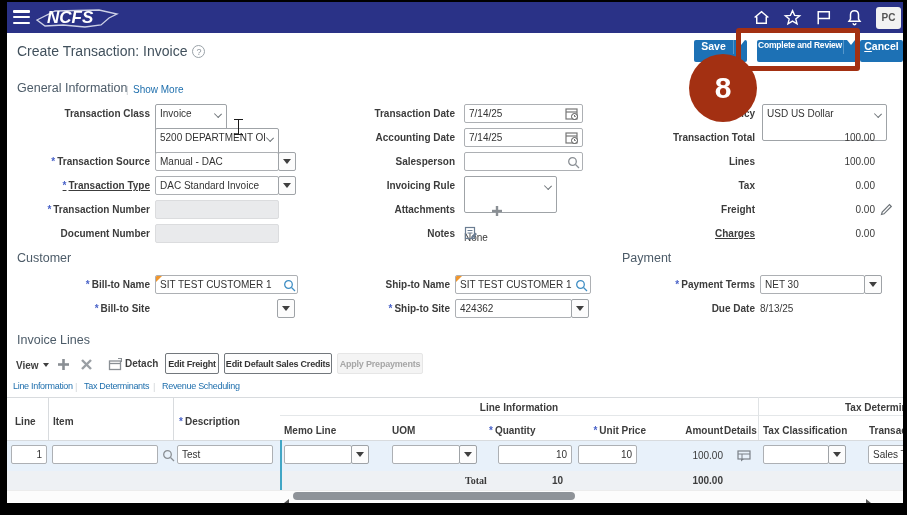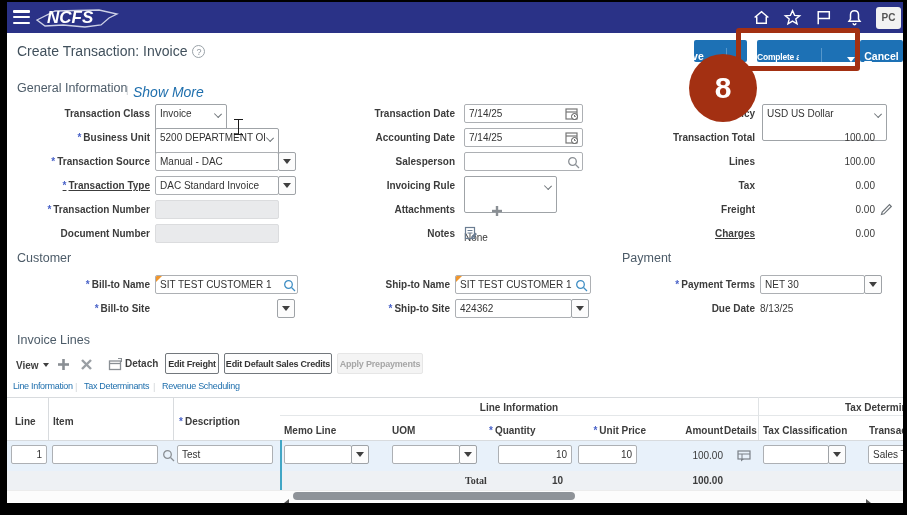--- a/index.html
+++ b/index.html
@@ -8,29 +8,29 @@
 .topbar { position:absolute; left:0; top:0; width:896px; height:31px; background:#2a3287; }
 .burger { position:absolute; left:6px; top:8px; width:17px; height:14px; display:flex; flex-direction:column; justify-content:space-between; cursor:pointer; }
 .burger span { display:block; height:2.5px; background:#fff; border-radius:1px; }
 .logo { position:absolute; left:26px; top:1px; }
 .ticons { position:absolute; right:2px; top:0; height:31px; display:flex; align-items:center; gap:12px; }
 .ticon svg { display:block; }
 .avatar { width:25px; height:22px; background:#f2f2f2; border-radius:3px; color:#555; font-size:10px; font-weight:bold; display:flex; align-items:center; justify-content:center; }
 .titlerow { position:absolute; left:0; top:31px; width:896px; height:38px; background:#fff; }
 .pgtitle { position:absolute; left:10px; top:10px; font-size:14px; color:#41505c; }
 .help { display:inline-block; width:13px; height:13px; border:1px solid #9aa2a8; border-radius:50%; color:#8d959c; font-size:9px; text-align:center; line-height:12px; vertical-align:1px; margin-left:5px; }
-.btn { position:absolute; height:22px; background:#1d71b5; color:#fff; font-size:10.5px; font-weight:bold; display:flex; align-items:flex-end; justify-content:center; border-radius:2px; cursor:pointer;gap:22px; }
+.btn { position:absolute; height:22px; background:#1d71b5; color:#fff; font-size:10.5px; font-weight:bold; display:flex; align-items:flex-start; justify-content:center; border-radius:2px; cursor:pointer; }
 .btn .splitdiv { width:1px; height:14px; background:#5697cb; flex:none; }
 .btn .arrowpart { width:13px; flex:none; display:flex; align-items:center; justify-content:center; }
 .tri-dn { width:0; height:0; border-left:4px solid transparent; border-right:4px solid transparent; border-top:5px solid #fff; }
 .tri-dn.dark { border-top-color:#3f3f3f; }
 .hl-rect { position:absolute; left:729px; top:26px; width:124px; height:43px; border:5px solid #a33012; border-radius:3px; z-index:40; }
 .hl-circle { position:absolute; left:682px; top:52px; width:68px; height:68px; border-radius:50%; background:#a33012; z-index:41; display:flex; align-items:center; justify-content:center; color:#fff; font-size:30px; font-weight:bold; }
 .secheading { position:absolute; font-size:12.5px; color:#4c5b68; }
-.showmore { position:absolute; font-size:14px; color:#1f6fad; cursor:pointer;font-style:italic; }
+.showmore { position:absolute; font-size:10px; color:#1f6fad; cursor:pointer; }
 .smdiv { position:absolute; font-size:9.5px; color:#c4c9cd; }
 .lbl { position:absolute; font-size:10px; font-weight:600; color:#3c3c3c; text-align:right; line-height:19px; white-space:nowrap; }
 .ast { color:#4a63c8; font-size:10px; margin-right:2px; }
 .inp { position:absolute; height:19px; background:#fff; border:1px solid #adb0b4; border-radius:2px; font-size:10px; line-height:17px; padding:0 4px; color:#333; white-space:nowrap; overflow:hidden; }
 .inp.dis { background:#e9eaec; border-color:#dbdcde; }
 .sel { position:absolute; height:37px; background:#fff; border:1px solid #9fa3a7; border-radius:2px; font-size:10px; line-height:17px; color:#333; white-space:nowrap; }
 .sel .seltxt { display:block; overflow:hidden; margin:0 16px 0 4px; height:17px; }
 .chev { position:absolute; right:5px; top:6px; width:6px; height:6px; border-right:1.5px solid #6c7277; border-bottom:1.5px solid #6c7277; transform:rotate(45deg) scale(1,0.9); transform-origin:center; }
 .dd { position:absolute; width:18px; height:19px; background:#fcfcfc; border:1px solid #9fa3a7; border-radius:2px; display:flex; align-items:center; justify-content:center; cursor:pointer; }
 .val { position:absolute; font-size:10px; color:#3a3a3a; line-height:19px; white-space:nowrap; }
@@ -116,21 +116,20 @@
   <div class="secheading" style="left:10px;top:79px;">General Information</div>
   <div class="smdiv" style="left:119px;top:82px;">|</div>
   <div class="showmore" style="left:126px;top:82px;">Show More</div>
 
   <div class="lbl" style="left:0;top:102px;width:143px;"><span>Transaction Class</span></div>
   <div class="sel" style="left:148px;top:102px;width:72px;">
       <span class="seltxt">Invoice</span>
       <span class="chev"></span>
     </div>
 
-  <div class="lbl" style="left:0;top:126px;width:143px;"><span class="ast">*</span><span>Business Unit</span></div>
   <div class="sel" style="left:148px;top:126px;width:124px;">
       <span class="seltxt" style="margin-right:13px;">5200 DEPARTMENT OF ADM</span>
       <span class="chev"></span>
     </div>
   <div class="ibeam" style="left:226px;top:117px;">
     <i style="left:1px;top:0;width:9px;height:1.2px;"></i>
       <i style="left:5px;top:1px;width:1.2px;height:14px;"></i>
       <i style="left:1px;top:15px;width:9px;height:1.2px;"></i>
   </div>
 

